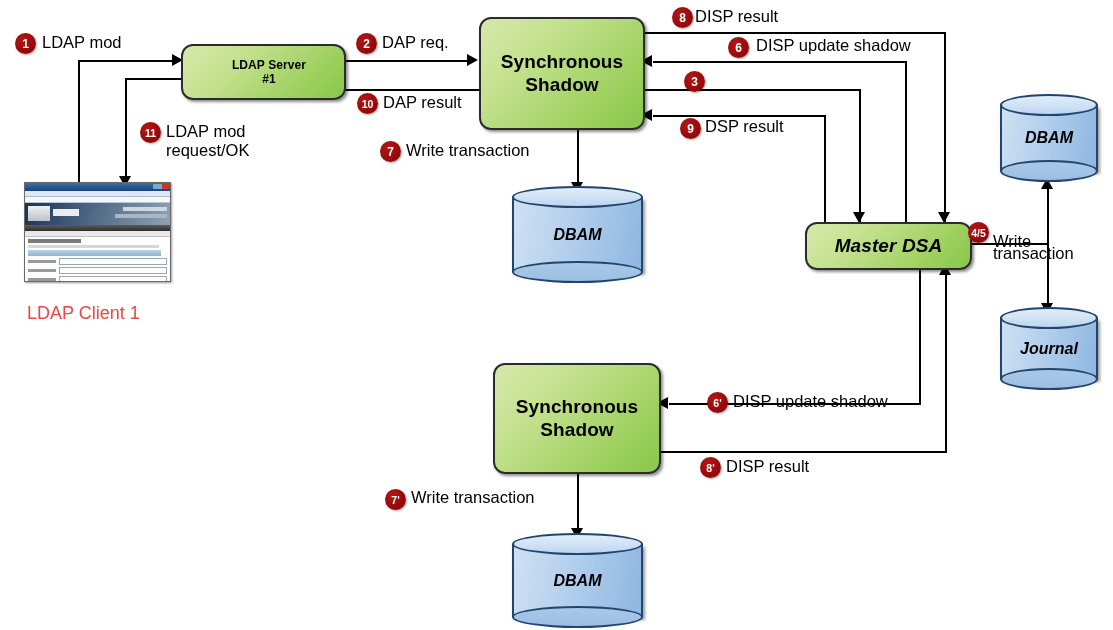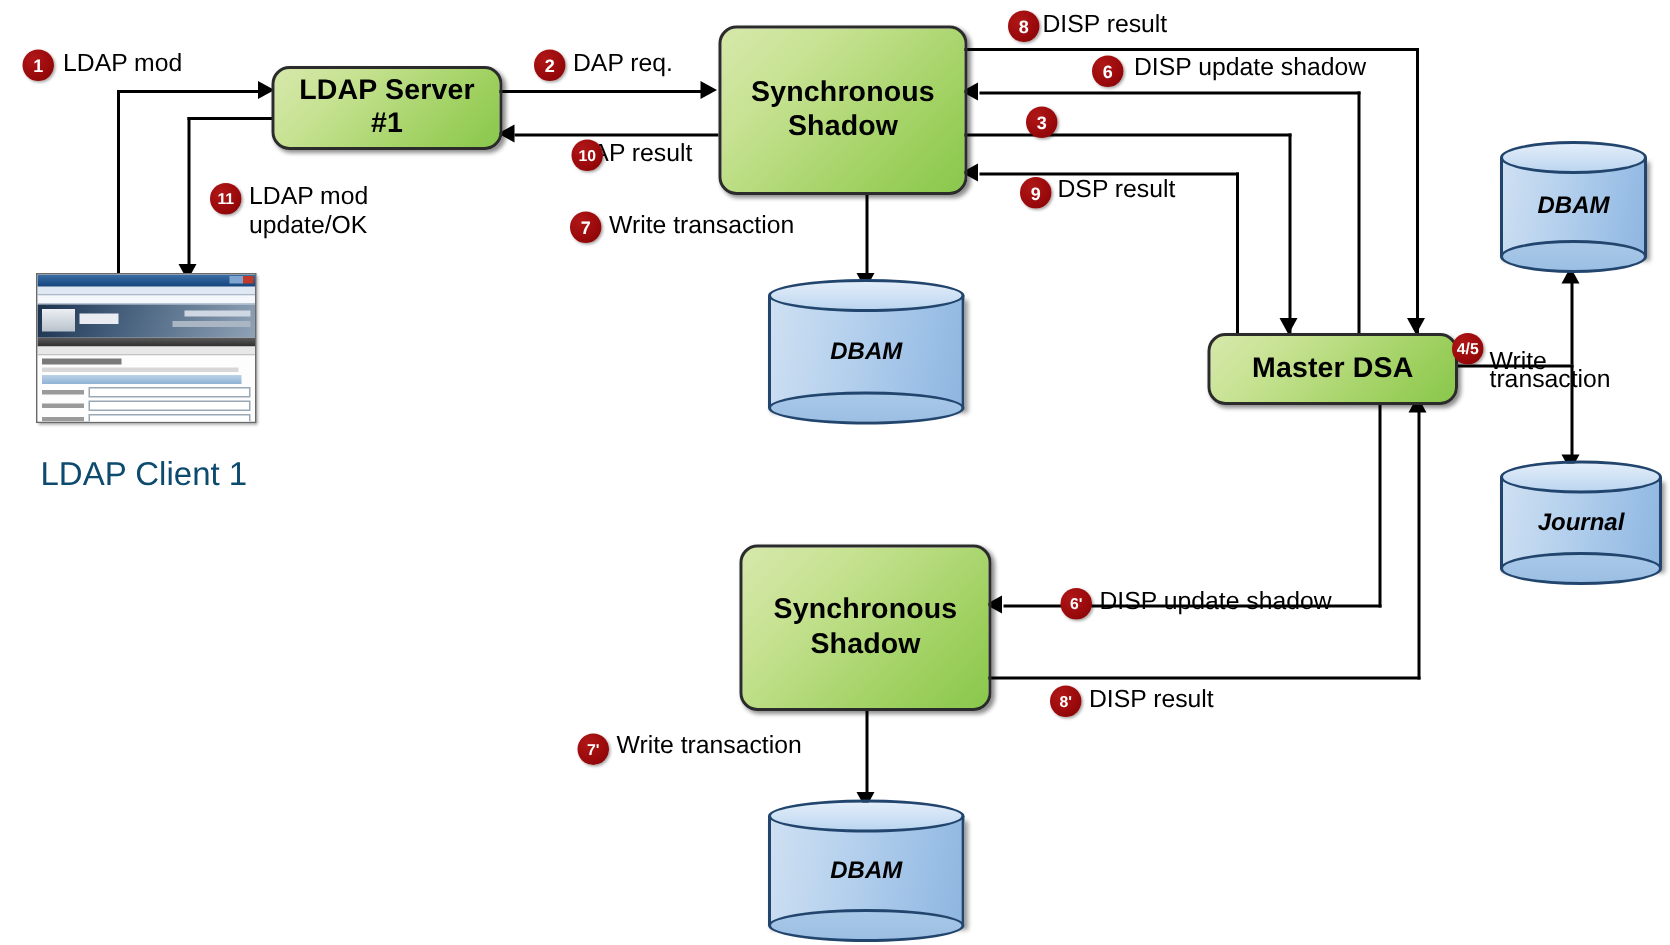--- a/index.html
+++ b/index.html
@@ -94,21 +94,21 @@
   .cl-banner .rtxt2{position:absolute;right:3px;top:11px;width:52px;height:4px;background:#aab6c4;}
   .cl-menu{height:6px;background:linear-gradient(180deg,#5c5c5c,#2e2e2e);}
   .cl-sub{height:5px;background:#e8e8e8;border-bottom:1px solid #c3c3c3;}
   .cl-body{background:#fdfdfd;padding:2px 3px;}
   .cl-h{height:4px;background:#7a7a7a;width:38%;margin-bottom:2px;}
   .cl-note{height:3px;background:#d7d7d7;width:94%;margin-bottom:2px;}
   .cl-sec{height:6px;background:linear-gradient(180deg,#bcd2e8,#8fb2d4);width:96%;margin:2px 0 2px;}
   .cl-row{display:flex;gap:3px;align-items:center;margin-bottom:2px;}
   .cl-lab{height:3px;background:#9a9a9a;width:20%;}
   .cl-inp{height:5px;background:#fff;border:1px solid #9aa7b5;flex:1;}
-  .client-caption{position:absolute;font-size:22px;color:#0c4a6e;z-index:8;white-space:nowrap;}
+  .client-caption{position:absolute;font-size:18px;color:#ef4444;z-index:8;white-space:nowrap;}
 </style>
 </head>
 <body>
 
 <div id="canvas">
 
   <div class="v" style="left:78px;  top:60px;  height:127px;"></div>
   <div class="h" style="left:78px;  top:60px;  width:96px;"></div>
   <div class="ah r" style="left:172px; top:53.5px;"></div>
 
@@ -151,42 +151,42 @@
   <div class="h" style="left:669px; top:403px; width:252px;"></div>
   <div class="ah l" style="left:657px; top:396.5px;"></div>
 
   <div class="h" style="left:657px; top:451px; width:290px;"></div>
   <div class="v" style="left:945px; top:271px; height:182px;"></div>
   <div class="av u" style="left:938.5px; top:264px;"></div>
 
   <div class="v" style="left:577px; top:470px; height:62px;"></div>
   <div class="av d" style="left:570.5px; top:528px;"></div>
 
-  <div class="proc" style="left:181px; top:44px; width:150px; height:52px; font-size:19px;">
+  <div class="proc" style="left:181px; top:44px; width:150px; height:52px; font-size:12px;padding-left:11px;">
     <span class="lines">
       <span class="ln">LDAP Server</span>
       <span class="ln">#1</span>
     </span>
   </div>
 
   <div class="proc" style="left:479px; top:17px; width:162px; height:109px; font-size:19px;">
     <span class="lines">
       <span class="ln">Synchronous</span>
       <span class="ln">Shadow</span>
     </span>
   </div>
 
   <div class="proc" style="left:493px; top:363px; width:164px; height:107px; font-size:19px;">
     <span class="lines">
       <span class="ln">Synchronous</span>
       <span class="ln">Shadow</span>
     </span>
   </div>
 
-  <div class="proc" style="left:805px; top:222px; width:163px; height:44px; font-size:19px;">
+  <div class="proc" style="left:805px; top:222px; width:163px; height:44px; font-size:19px;font-style:italic;">
     <span class="lines">
       <span class="ln">Master DSA</span>
     </span>
   </div>
 
   <div class="cyl" style="left:512px; top:186px; width:131px; height:97px;">
     <div class="body"></div>
     <div class="bot"></div>
     <div class="top"></div>
     <div class="cap">DBAM</div>
@@ -199,21 +199,21 @@
     <div class="cap">DBAM</div>
   </div>
 
   <div class="cyl" style="left:1000px; top:94px; width:98px; height:88px;">
     <div class="body"></div>
     <div class="bot"></div>
     <div class="top"></div>
     <div class="cap">DBAM</div>
   </div>
 
-  <div class="cyl" style="left:1000px; top:307px; width:108px; height:83px;">
+  <div class="cyl" style="left:1000px; top:307px; width:98px; height:83px;">
     <div class="body"></div>
     <div class="bot"></div>
     <div class="top"></div>
     <div class="cap">Journal</div>
   </div>
 
   <div class="client" style="left:24px; top:182px; width:145px; height:98px;">
     <div class="cl-title">
         <div class="btns"></div>
       </div>
@@ -248,26 +248,26 @@
 
   </div>
   <div class="client-caption" style="left:27px; top:303px;">LDAP Client 1</div>
 
   <div class="badge s1" style="left:15px;  top:33px;">1</div>
   <div class="lbl" style="left:42px;  top:33px;">LDAP mod</div>
 
   <div class="badge s1" style="left:356px; top:33px;">2</div>
   <div class="lbl" style="left:382px; top:33px;">DAP req.</div>
 
-  <div class="badge s2" style="left:357px; top:93px;margin-left:24px;">10</div>
+  <div class="badge s2" style="left:357px; top:93px;">10</div>
   <div class="lbl" style="left:383px; top:93px;">DAP result</div>
 
   <div class="badge s2" style="left:140px; top:122px;">11</div>
   <div class="lbl w" style="left:166px; top:122px;">LDAP mod</div>
-  <div class="lbl w" style="left:166px; top:141px;">update/OK</div>
+  <div class="lbl w" style="left:166px; top:141px;">request/OK</div>
 
   <div class="badge s1" style="left:380px; top:141px;">7</div>
   <div class="lbl" style="left:406px; top:141px;">Write transaction</div>
 
   <div class="badge s1" style="left:672px; top:7px;">8</div>
   <div class="lbl" style="left:695px; top:7px;">DISP result</div>
 
   <div class="badge s1" style="left:728px; top:37px;">6</div>
   <div class="lbl" style="left:756px; top:36px;">DISP update shadow</div>
 

